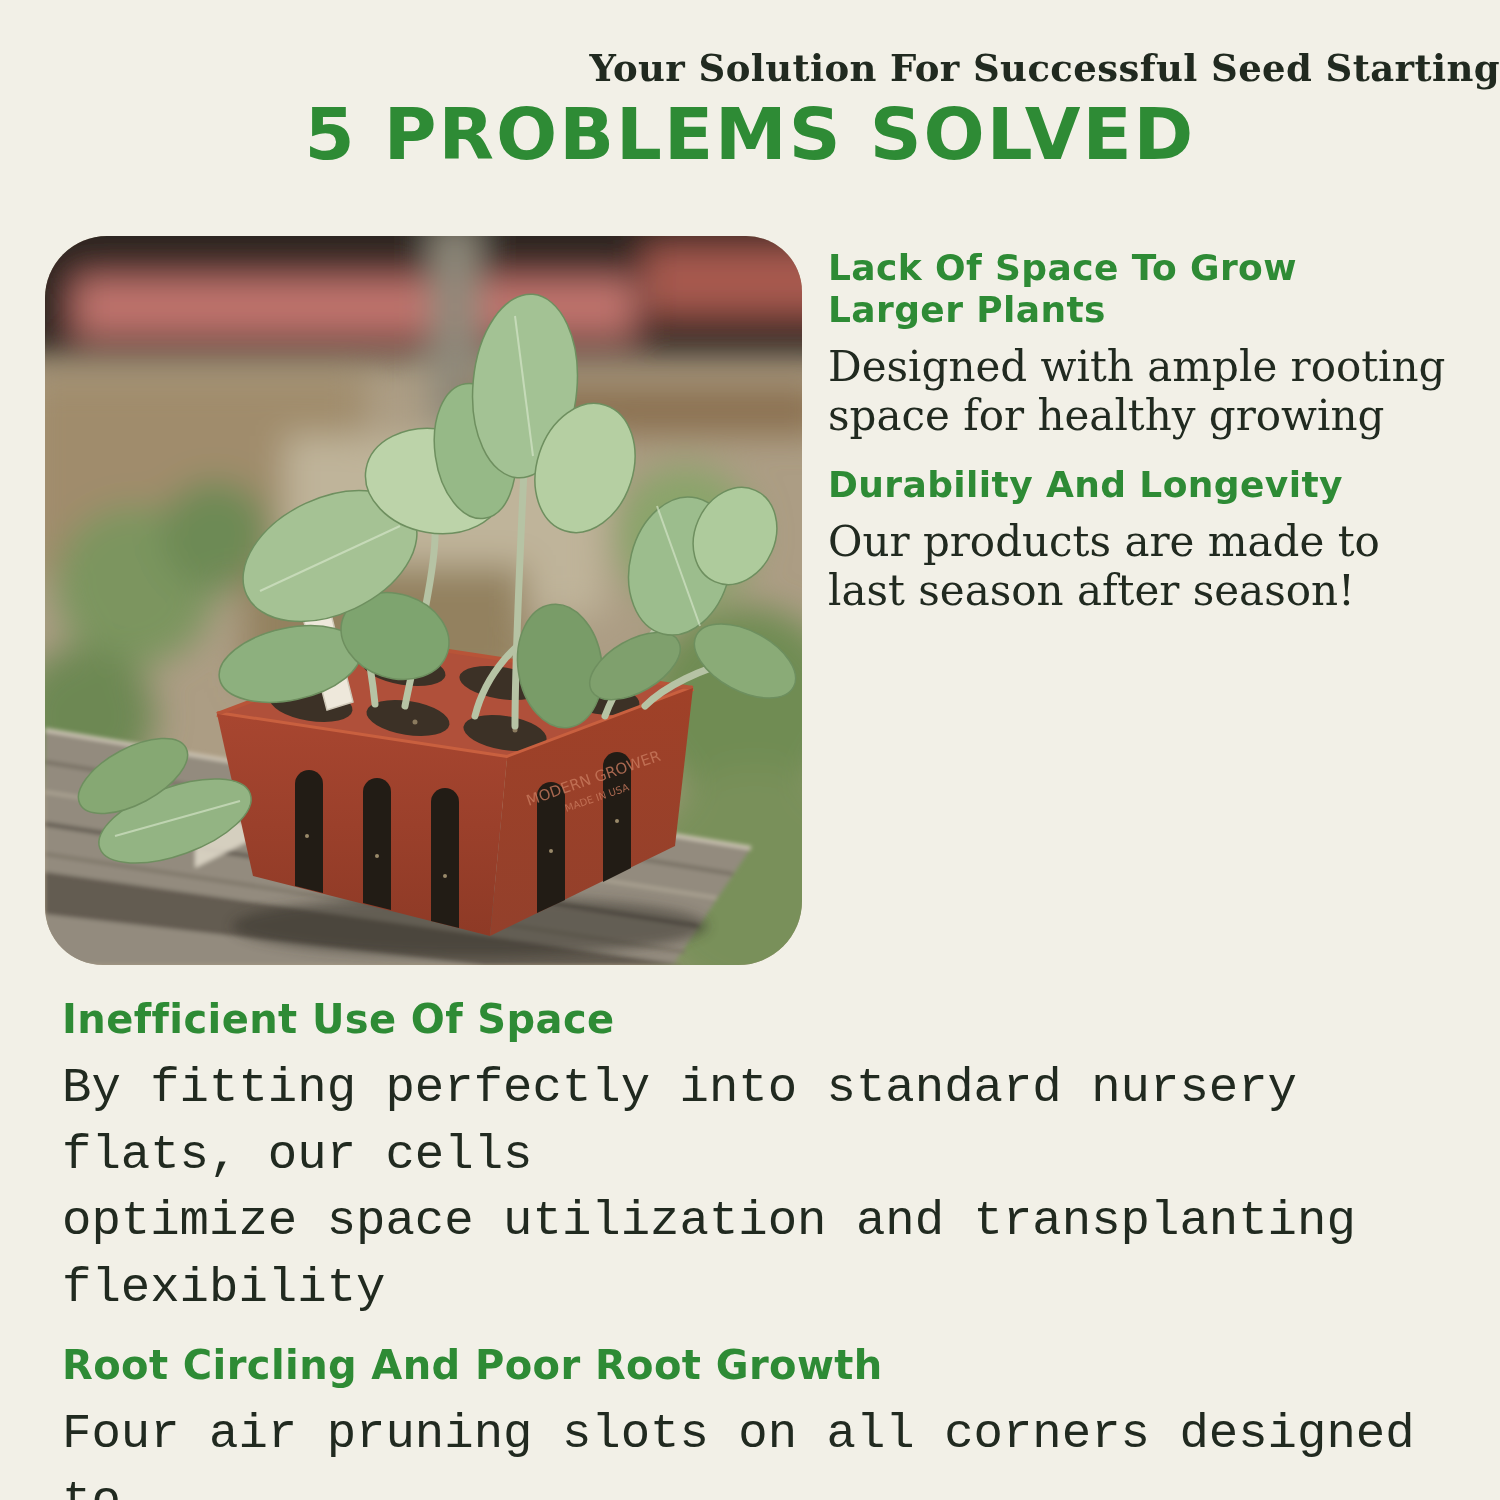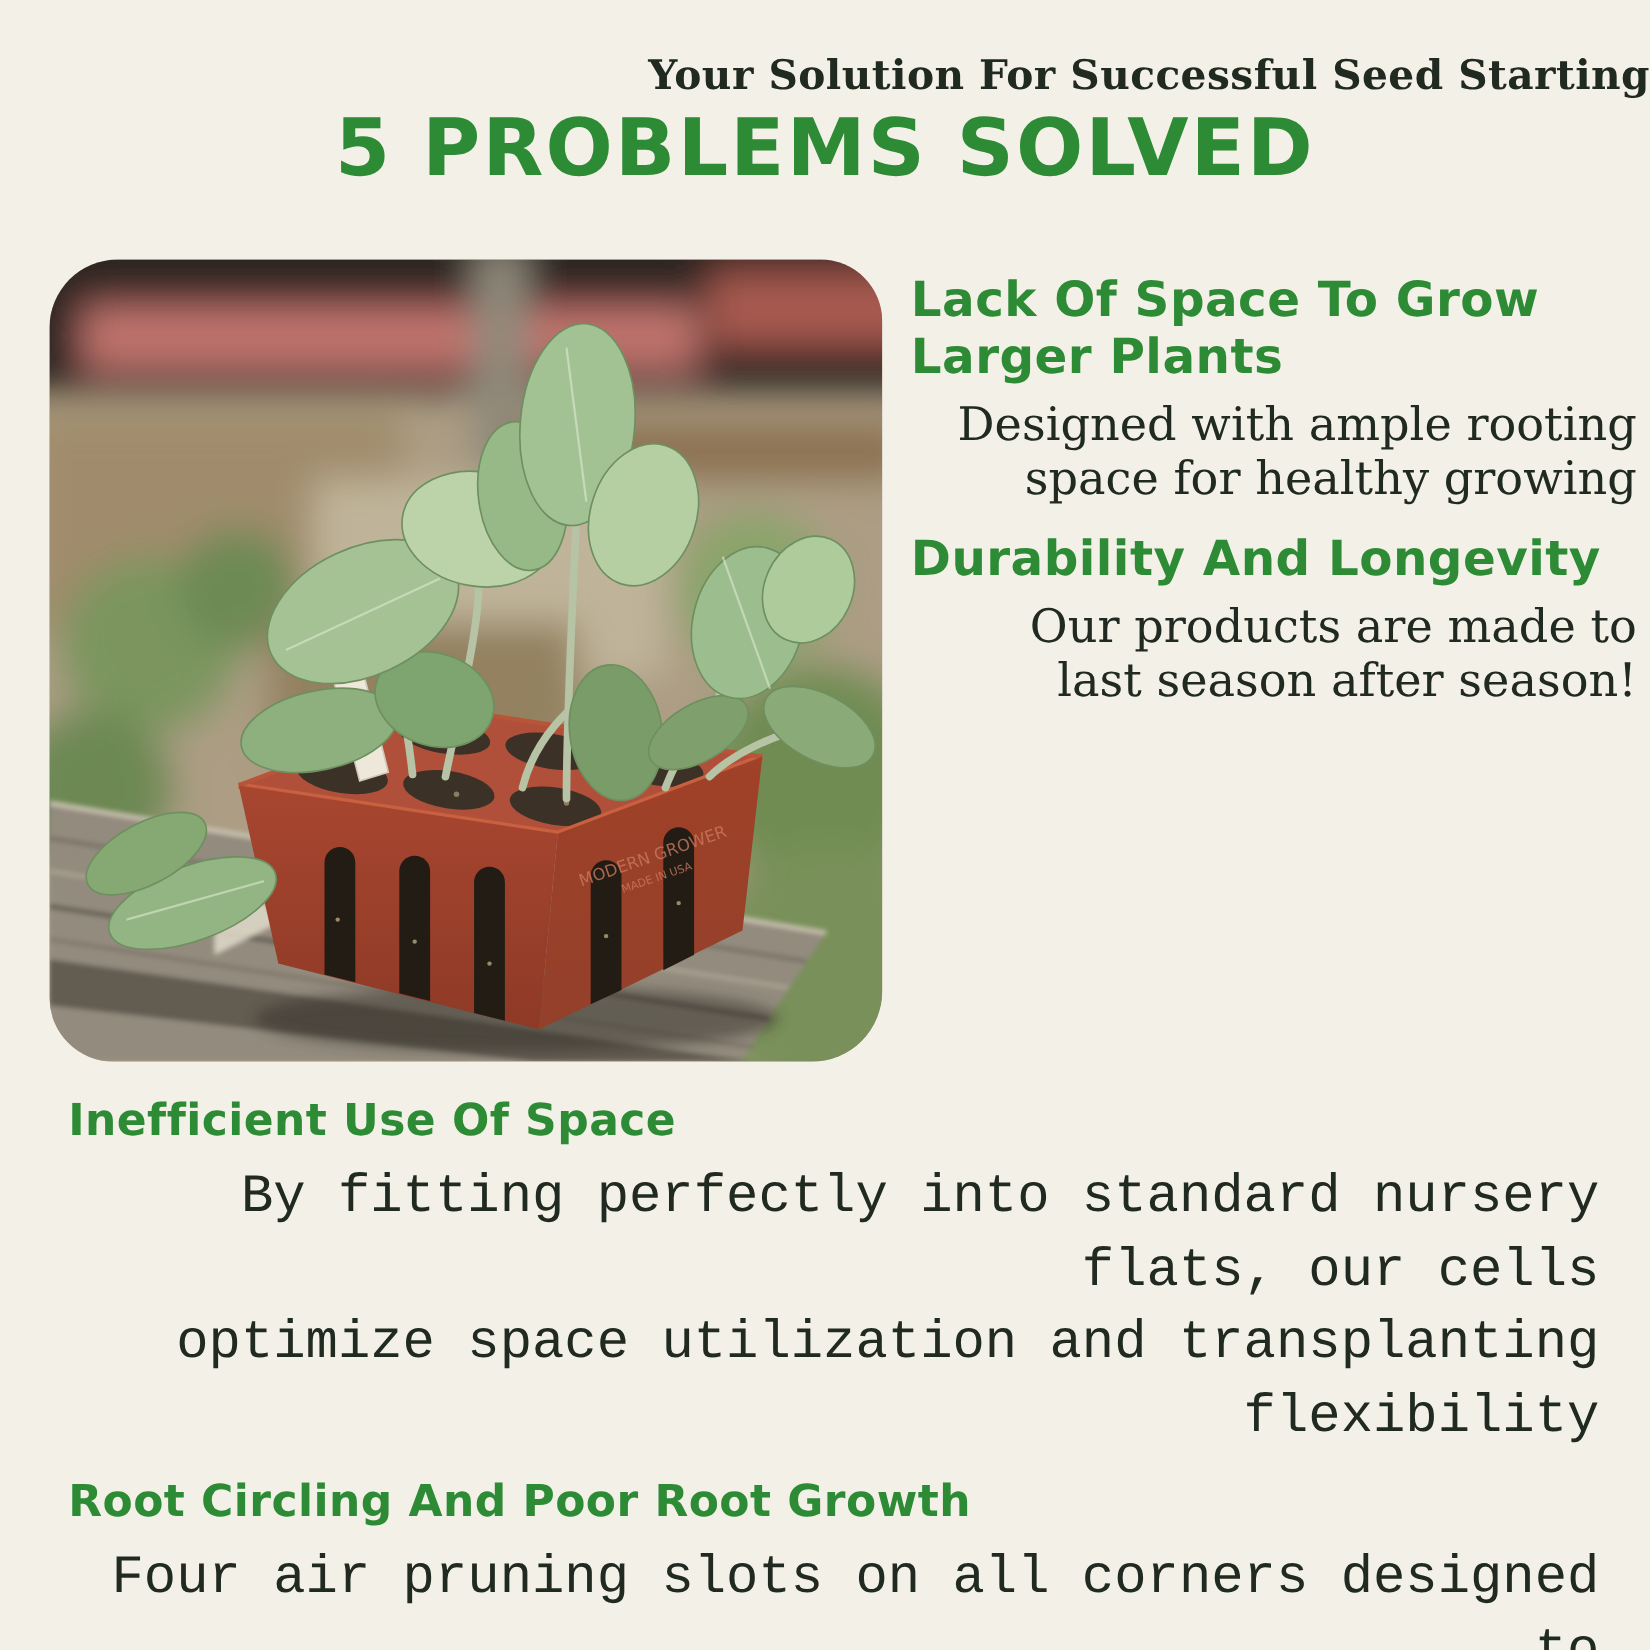--- a/index.html
+++ b/index.html
@@ -28,32 +28,31 @@
   .photo {
     position:absolute; left:45px; top:236px; width:757px; height:729px;
     border-radius:62px 56px 64px 58px;
     overflow:hidden;
     background:#ac9d84;
   }
   .photo svg { display:block; width:100%; height:100%; }
 
   .benefit-heading {
     font-family:"DejaVu Sans", sans-serif;
-    font-weight:800; font-size:44px; line-height:1.18; letter-spacing:.4px;
+    font-weight:800; font-size:36px; line-height:1.18; letter-spacing:.4px;
     color: var(--heading_green, #2e8b35);
     white-space:pre-line;
     margin-bottom:10px;
   }
   .benefit-body {
     font-family:"DejaVu Serif", serif;
     font-size:42px; line-height:1.17;
     color: var(--body_text, #222b21);
     white-space:pre-line;
     margin-bottom:24px;
-    text-align:right;
   }
   .col-right { position:absolute; left:828px; top:247px; width:660px; }
 
   .bottom { position:absolute; left:62px; top:996px; width:1392px; }
   .bottom .benefit-heading { font-size:40px; margin-bottom:12px; }
   .bottom .benefit-body   { font-size:49px; line-height:1.36; margin-bottom:20px;font-family:Liberation Mono, monospace; }
 </style>
 </head>
 <body>
 

